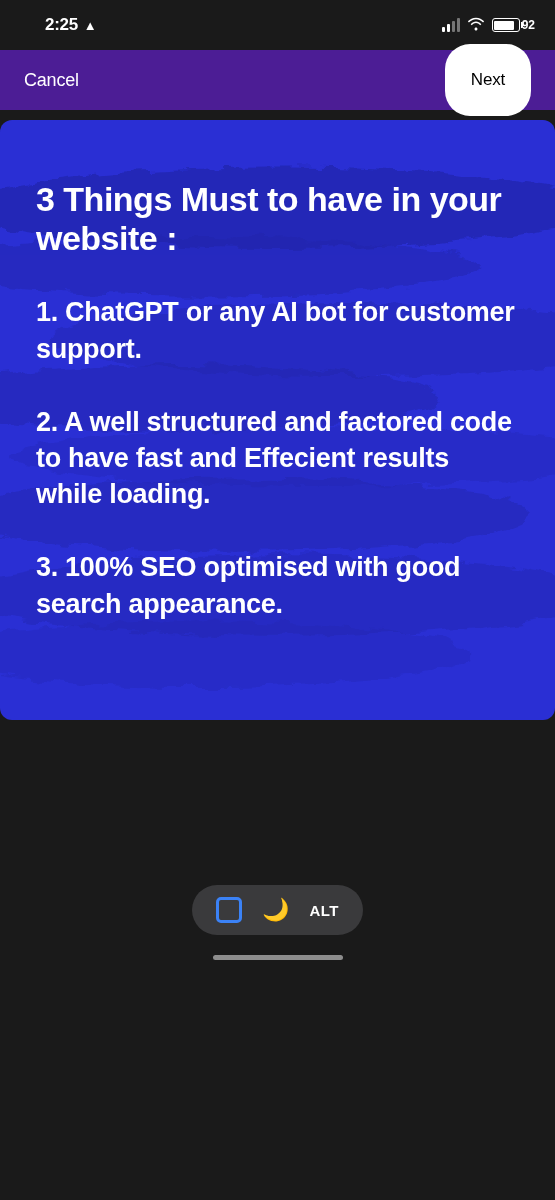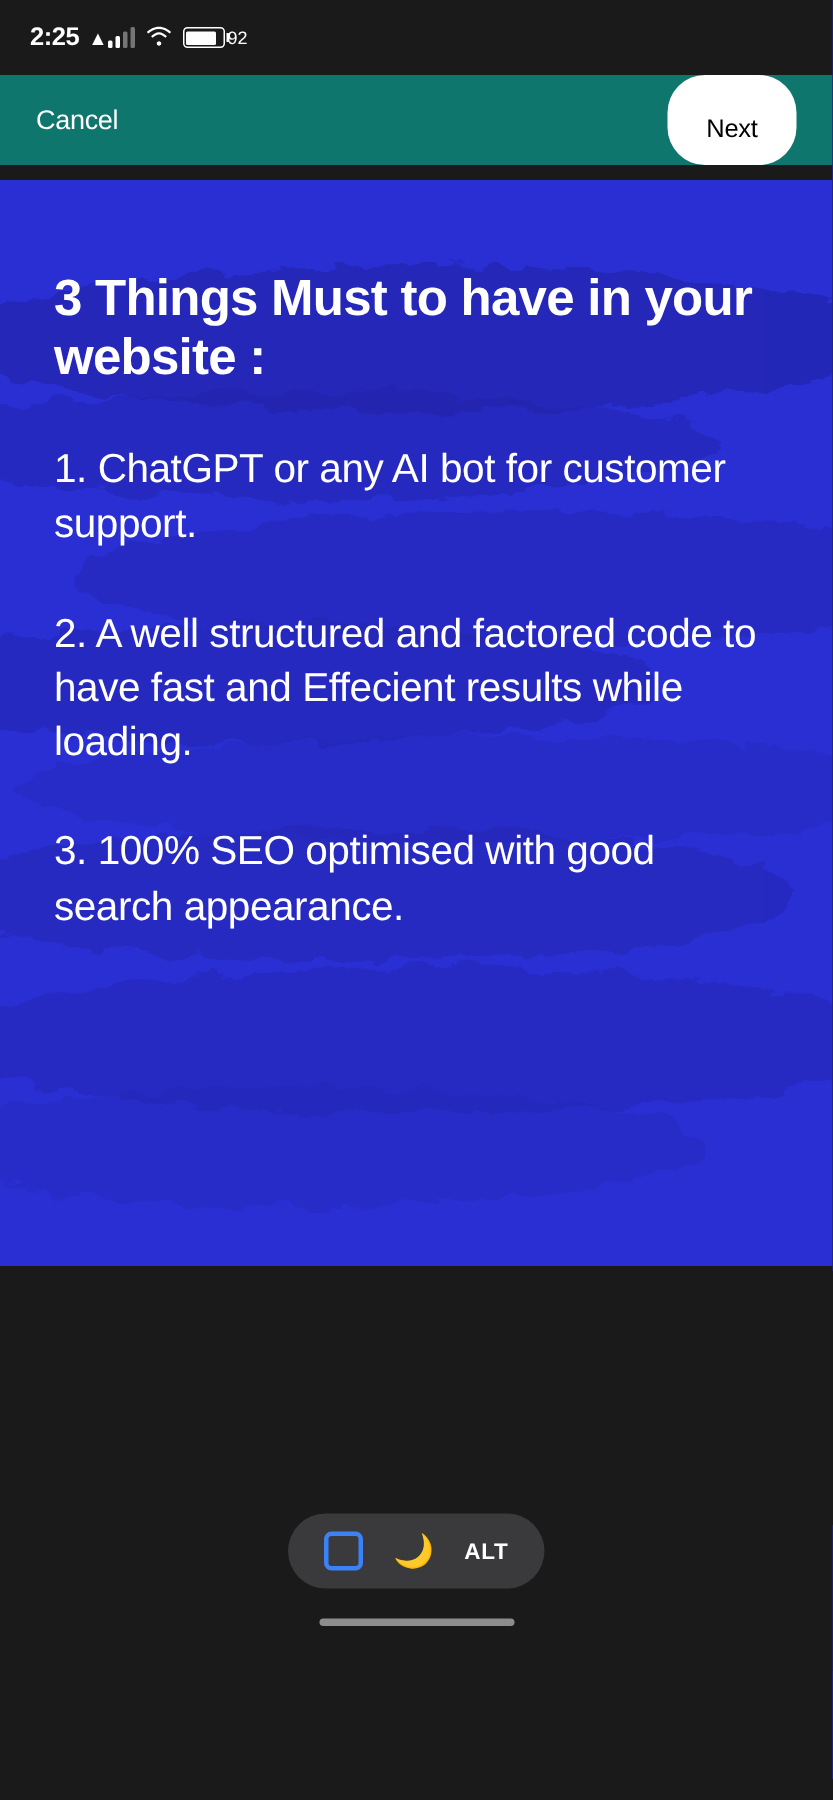--- a/index.html
+++ b/index.html
@@ -12,21 +12,23 @@
       font-family: -apple-system, BlinkMacSystemFont, 'SF Pro Display', 'Helvetica Neue', sans-serif;
       overflow: hidden;
     }
 
     
     .status-bar {
       background: #1a1a1a;
       height: 50px;
       display: flex;
       align-items: center;
+      justify-content: space-between;
       padding: 0 20px;
+      margin-left: 25px;
     }
 
     .status-left {
       display: flex;
       align-items: center;
       gap: 6px;
     }
 
     .status-time {
       color: white;
@@ -96,28 +98,29 @@
     .battery-fill {
       height: 100%;
       background: white;
       border-radius: 1px;
       width: 85%;
     }
 
     .battery-text {
       color: white;
       font-size: 12px;
-      font-weight: 400;
+      font-weight: 700;
     }
 
     
     .nav-bar {
-      background: #0f766e;
+      background: #4c1d95;
       height: 60px;
       display: flex;
+      align-items: center;
       justify-content: space-between;
       padding: 0 24px;
     }
 
     .cancel-btn {
       color: white;
       font-size: 18px;
       font-weight: 400;
       background: none;
       border: none;
@@ -133,24 +136,24 @@
       border: none;
       border-radius: 25px;
       padding: 26px 26px;
       cursor: pointer;
       letter-spacing: -0.2px;
     }
 
     
     .content-card {
       margin: 10px 0 0 0;
-      height: 724px;
+      height: 600px;
       position: relative;
       overflow: hidden;
-      border-radius: 0;
+      border-radius: 12px;
     }
 
     .card-background {
       position: absolute;
       top: 0;
       left: 0;
       width: 100%;
       height: 100%;
       background: #2a2fd4;
     }
@@ -176,21 +179,21 @@
       font-size: 34px;
       font-weight: 800;
       line-height: 1.15;
       letter-spacing: -0.5px;
       margin-bottom: 36px;
     }
 
     .body-text {
       color: white;
       font-size: 27px;
-      font-weight: 400;
+      font-weight: 700;
       line-height: 1.35;
       letter-spacing: -0.3px;
     }
 
     
     .bottom-area {
       background: #1a1a1a;
       height: 270px;
       display: flex;
       flex-direction: column;

